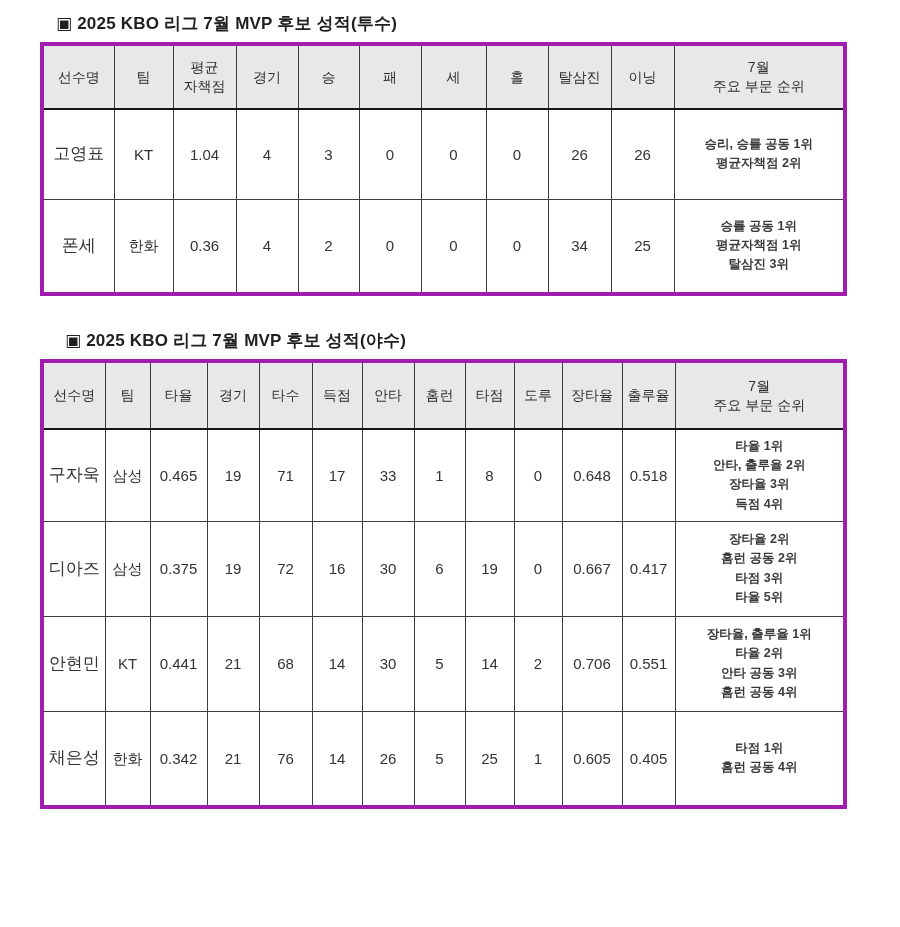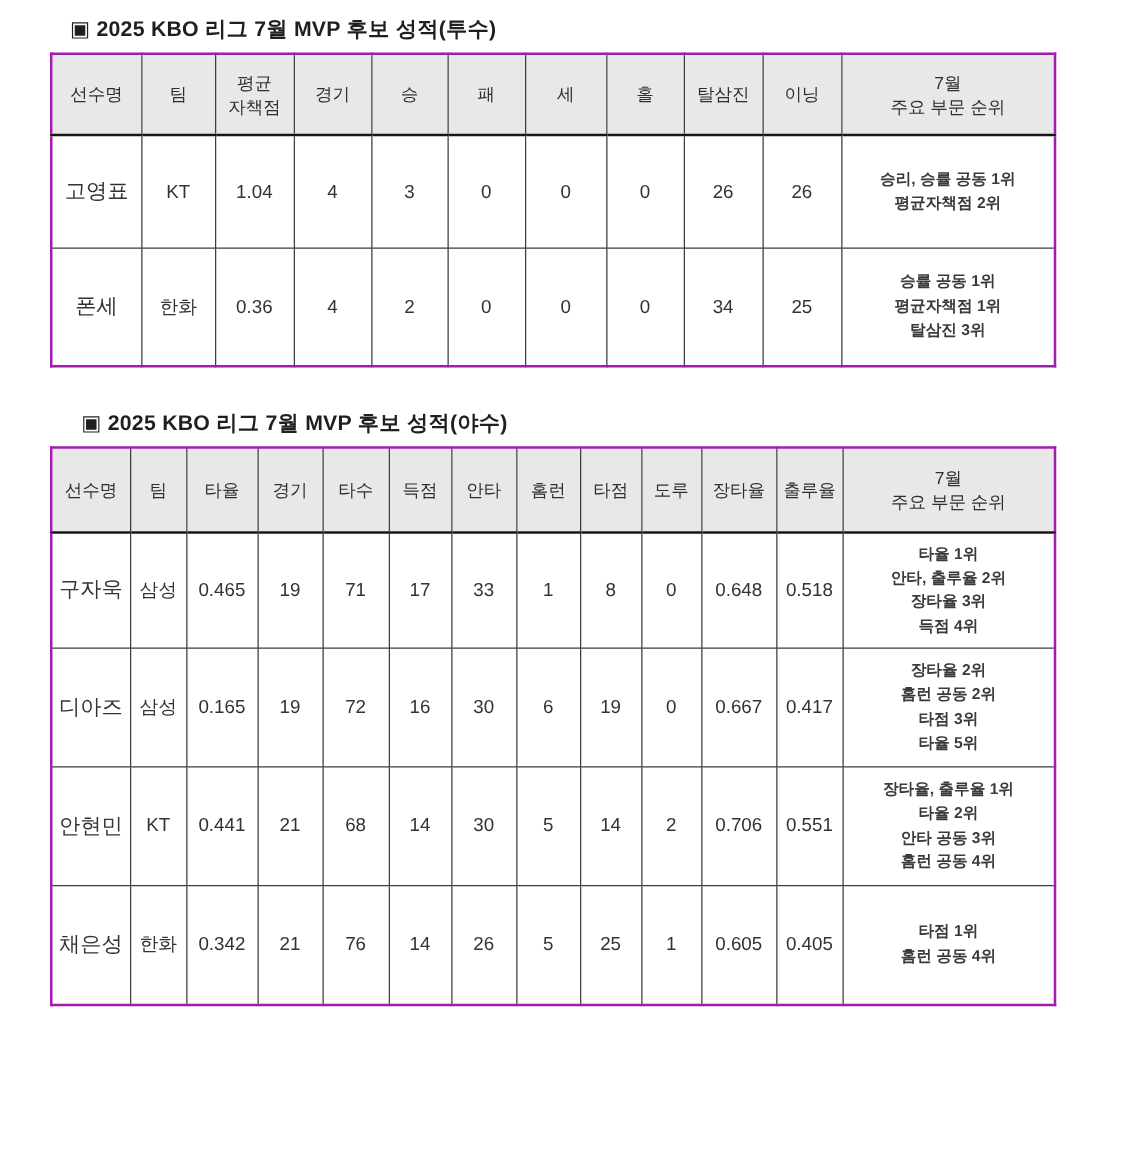--- a/index.html
+++ b/index.html
@@ -26,21 +26,21 @@
     white-space: pre;
   }
   .block-2 .tbl-title {
     margin-top: 33px;
     margin-left: 25px;
   }
   table.stats {
     border-collapse: collapse;
     table-layout: fixed;
     width: 803px;
-    border: 2px solid #a21caf;
+    border: 4px solid #a21caf;
   }
   table.stats th,
   table.stats td {
     border: 1px solid #3d3d3d;
     text-align: center;
     vertical-align: middle;
     white-space: pre-line;
     padding: 2px 3px;
     box-sizing: border-box;
     overflow: hidden;
@@ -203,21 +203,21 @@
             <td>0.648</td>
             <td>0.518</td>
             <td class="rank-cell">타율 1위
 안타, 출루율 2위
 장타율 3위
 득점 4위</td>
           </tr>
           <tr>
             <td class="name-cell">디아즈</td>
             <td>삼성</td>
-            <td>0.165</td>
+            <td>0.375</td>
             <td>19</td>
             <td>72</td>
             <td>16</td>
             <td>30</td>
             <td>6</td>
             <td>19</td>
             <td>0</td>
             <td>0.667</td>
             <td>0.417</td>
             <td class="rank-cell">장타율 2위

